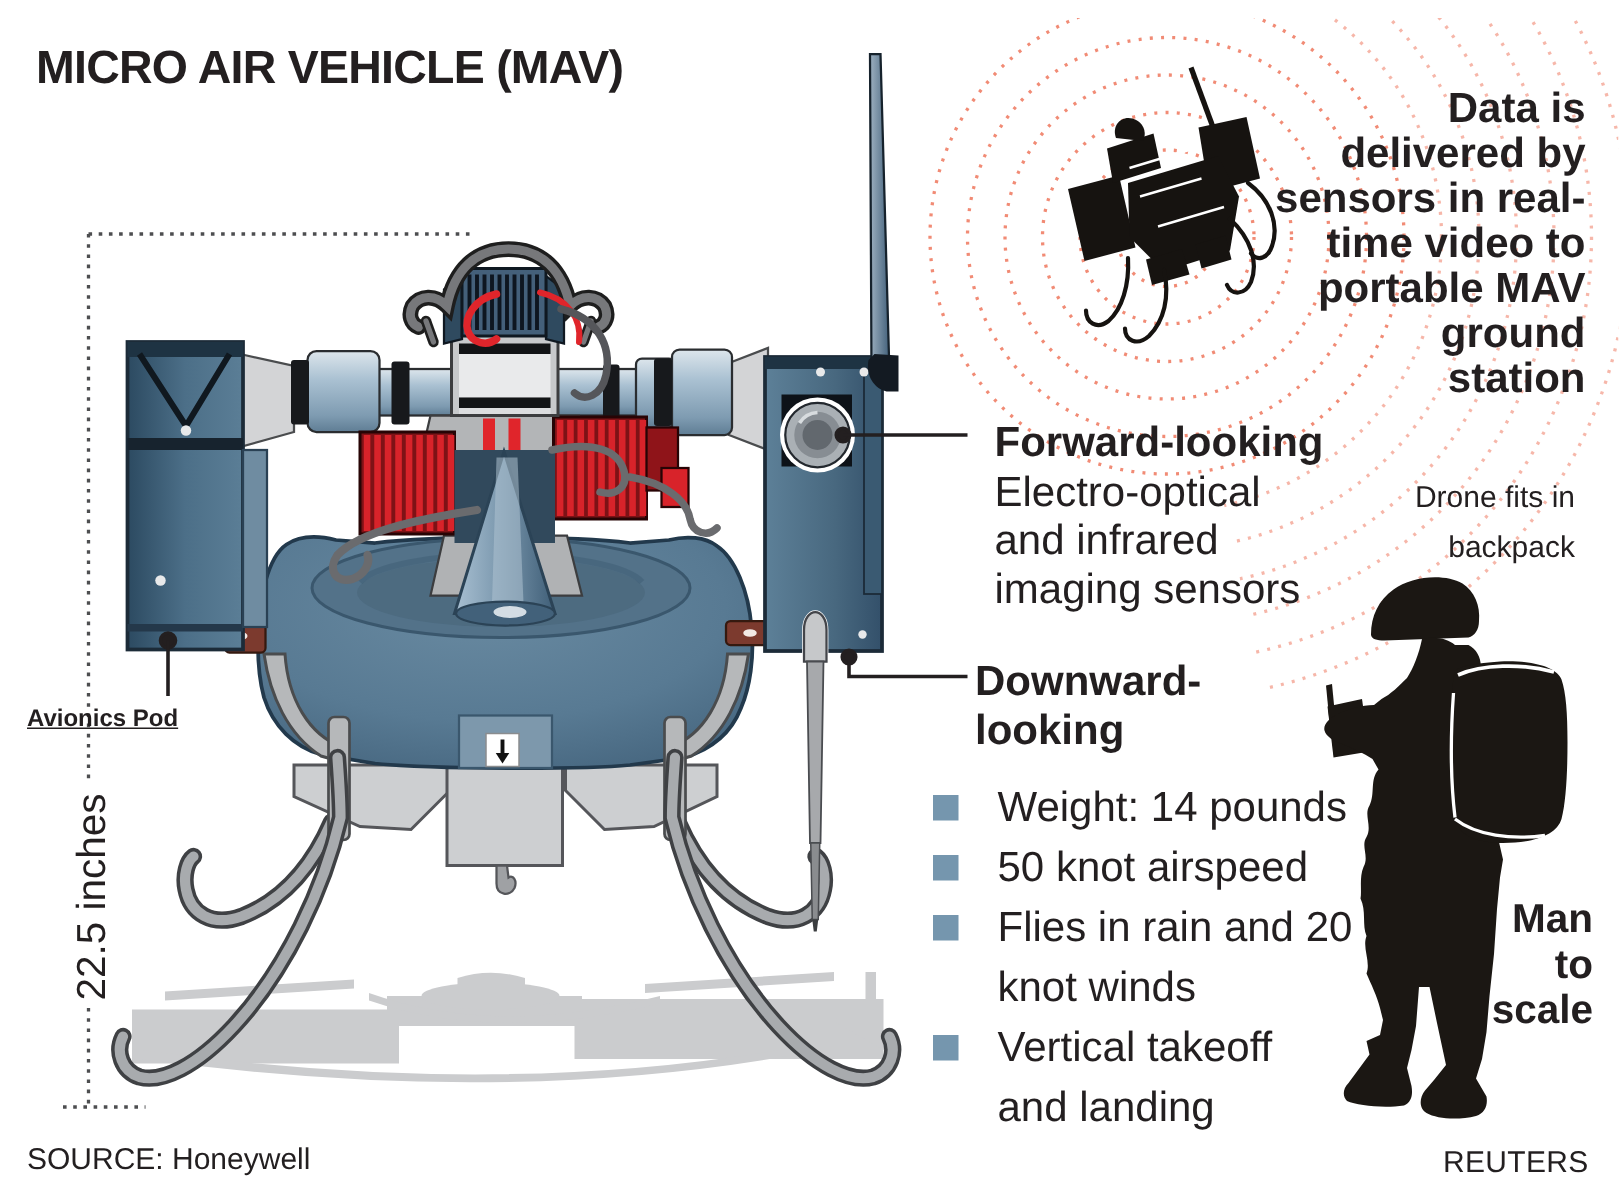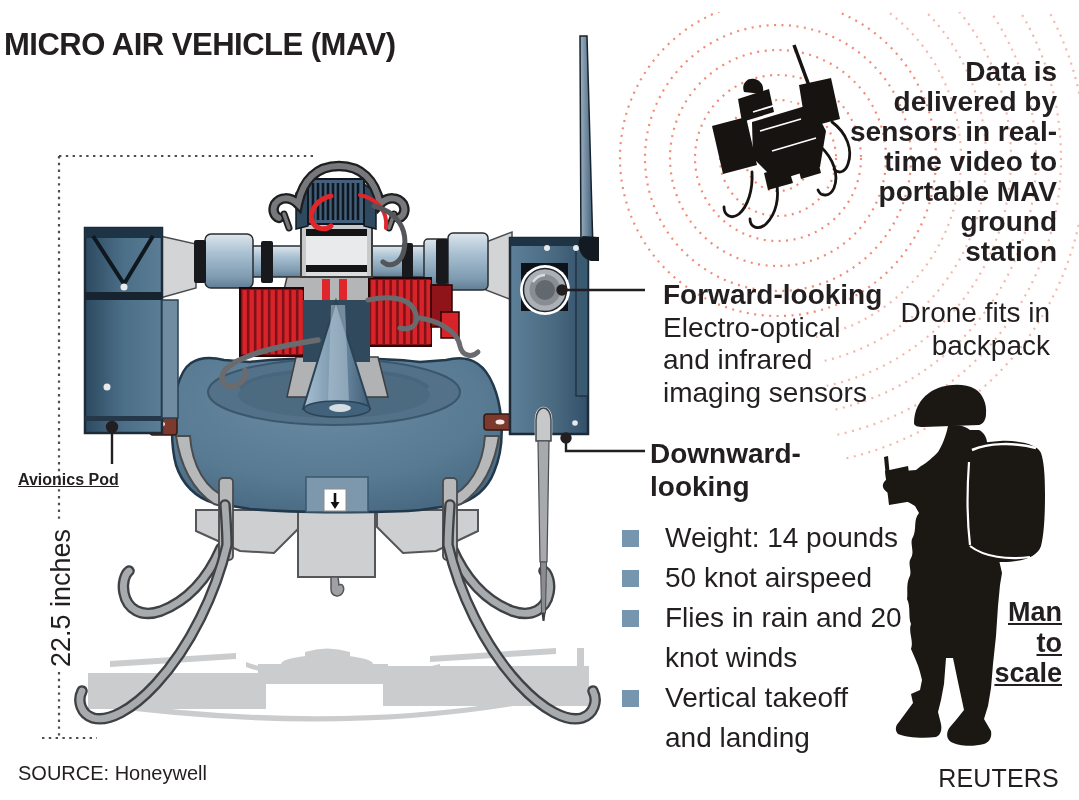--- a/index.html
+++ b/index.html
@@ -344,49 +344,49 @@
  C 965 426 958 424 948 426 Z"></path>
 <path d="M 970 447 C 974 444 984 442 1000 441 C 1022 440 1038 445 1041 453 C 1044 462 1045 475 1045 495 C 1045 515 1044 535 1041 546 C 1038 556 1024 562 1002 562 C 985 562 973 557 971 548 C 968 535 967 510 967 490 C 967 472 968 455 970 447 Z"></path>
 <g stroke="#ffffff" fill="none">
  <path d="M 972 450 C 988 443 1014 442 1036 448" stroke-width="2.5"></path>
  <path d="M 969 462 C 967 490 967 520 970 545" stroke-width="2.2"></path>
  <path d="M 970 546 C 984 557 1008 560 1030 557" stroke-width="2.2"></path>
 </g>
 </g>
 </svg>
 
-<div class="t b" style="left:4px;top:27px;font-size:31px;letter-spacing:-0.5px;">MICRO AIR VEHICLE (MAV)</div>
+<div class="t b" style="left:24px;top:27px;font-size:31px;letter-spacing:-0.5px;">MICRO AIR VEHICLE (MAV)</div>
 
 <div class="t r" style="right:22px;top:57px;font-size:28px;line-height:30px;font-weight:bold;">Data is
 delivered by
 sensors in real-
 time video to
 portable MAV
 ground
 station</div>
 
 <div class="t" style="left:663px;top:279px;font-size:28px;line-height:32.5px;"><b>Forward-looking</b>
 Electro-optical
 and infrared
 imaging sensors</div>
 
-<div class="t r" style="right:29px;top:296px;font-size:28px;line-height:33px;">Drone fits in
+<div class="t r" style="right:29px;top:316px;font-size:20px;line-height:33px;">Drone fits in
 backpack</div>
 
 <div class="t b" style="left:650px;top:438px;font-size:28px;line-height:32.5px;">Downward-
 looking</div>
 
 <div class="t" style="left:665px;top:518px;font-size:28px;line-height:40px;">Weight: 14 pounds
 50 knot airspeed
 Flies in rain and 20
 knot winds
 Vertical takeoff
 and landing</div>
 
-<div class="t r b" style="right:17px;top:597px;font-size:27px;line-height:30.5px;text-decoration:underline;">Man
+<div class="t r b" style="right:17px;top:597px;font-size:27px;line-height:30.5px;">Man
 to
 scale</div>
 
 <div class="t b" style="left:18px;top:471px;font-size:16px;text-decoration:underline;">Avionics Pod</div>
 
 <div class="t" style="left:18px;top:762px;font-size:20px;">SOURCE: Honeywell</div>
-<div class="t" style="right:20px;top:764px;font-size:25px;letter-spacing:0.2px;text-align:center;">REUTERS</div>
+<div class="t" style="right:20px;top:764px;font-size:20px;letter-spacing:0.2px;text-align:center;">REUTERS</div>
 </div>
 
 </body></html>

